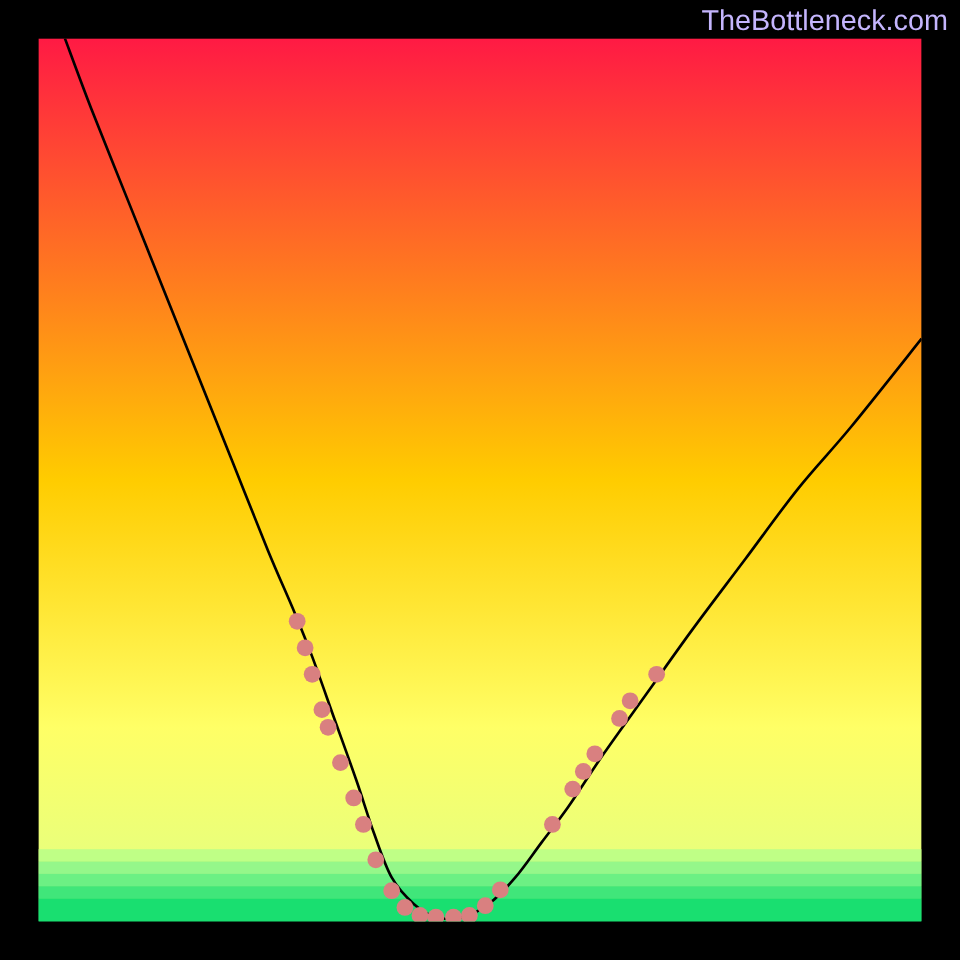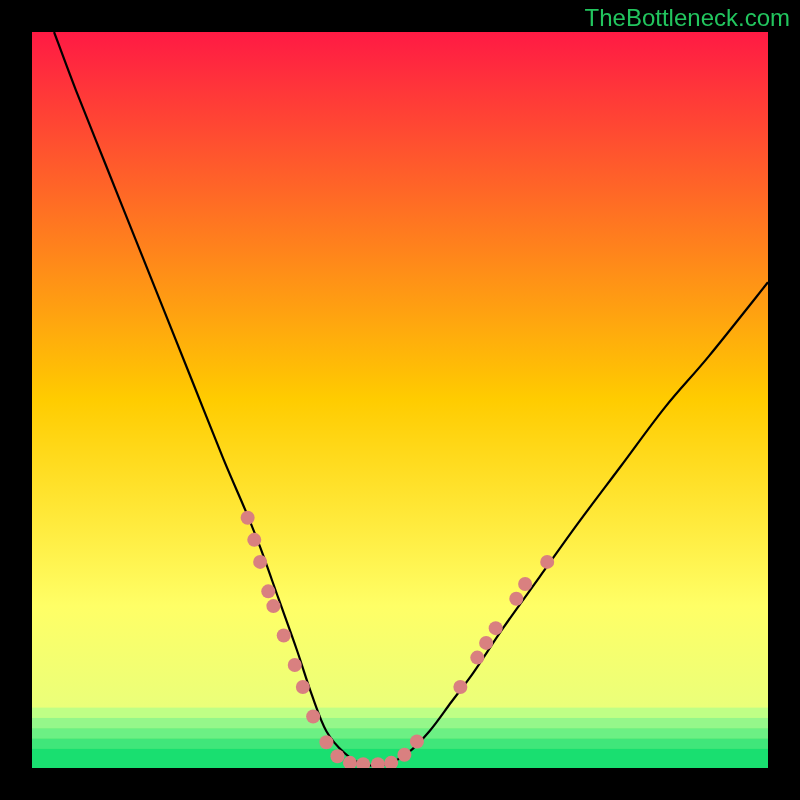--- a/index.html
+++ b/index.html
@@ -12,21 +12,21 @@
   }
   .canvas-wrap {
     position: relative;
     width: 800px;
     height: 800px;
   }
   .watermark {
     position: absolute;
     top: 4px;
     right: 10px;
-    color: #22c55e;
+    color: #c4b5fd;
     font-size: 24px;
     font-weight: 500;
     z-index: 2;
   }
   svg {
     display: block;
   }
 </style>
 </head>
 <body>

